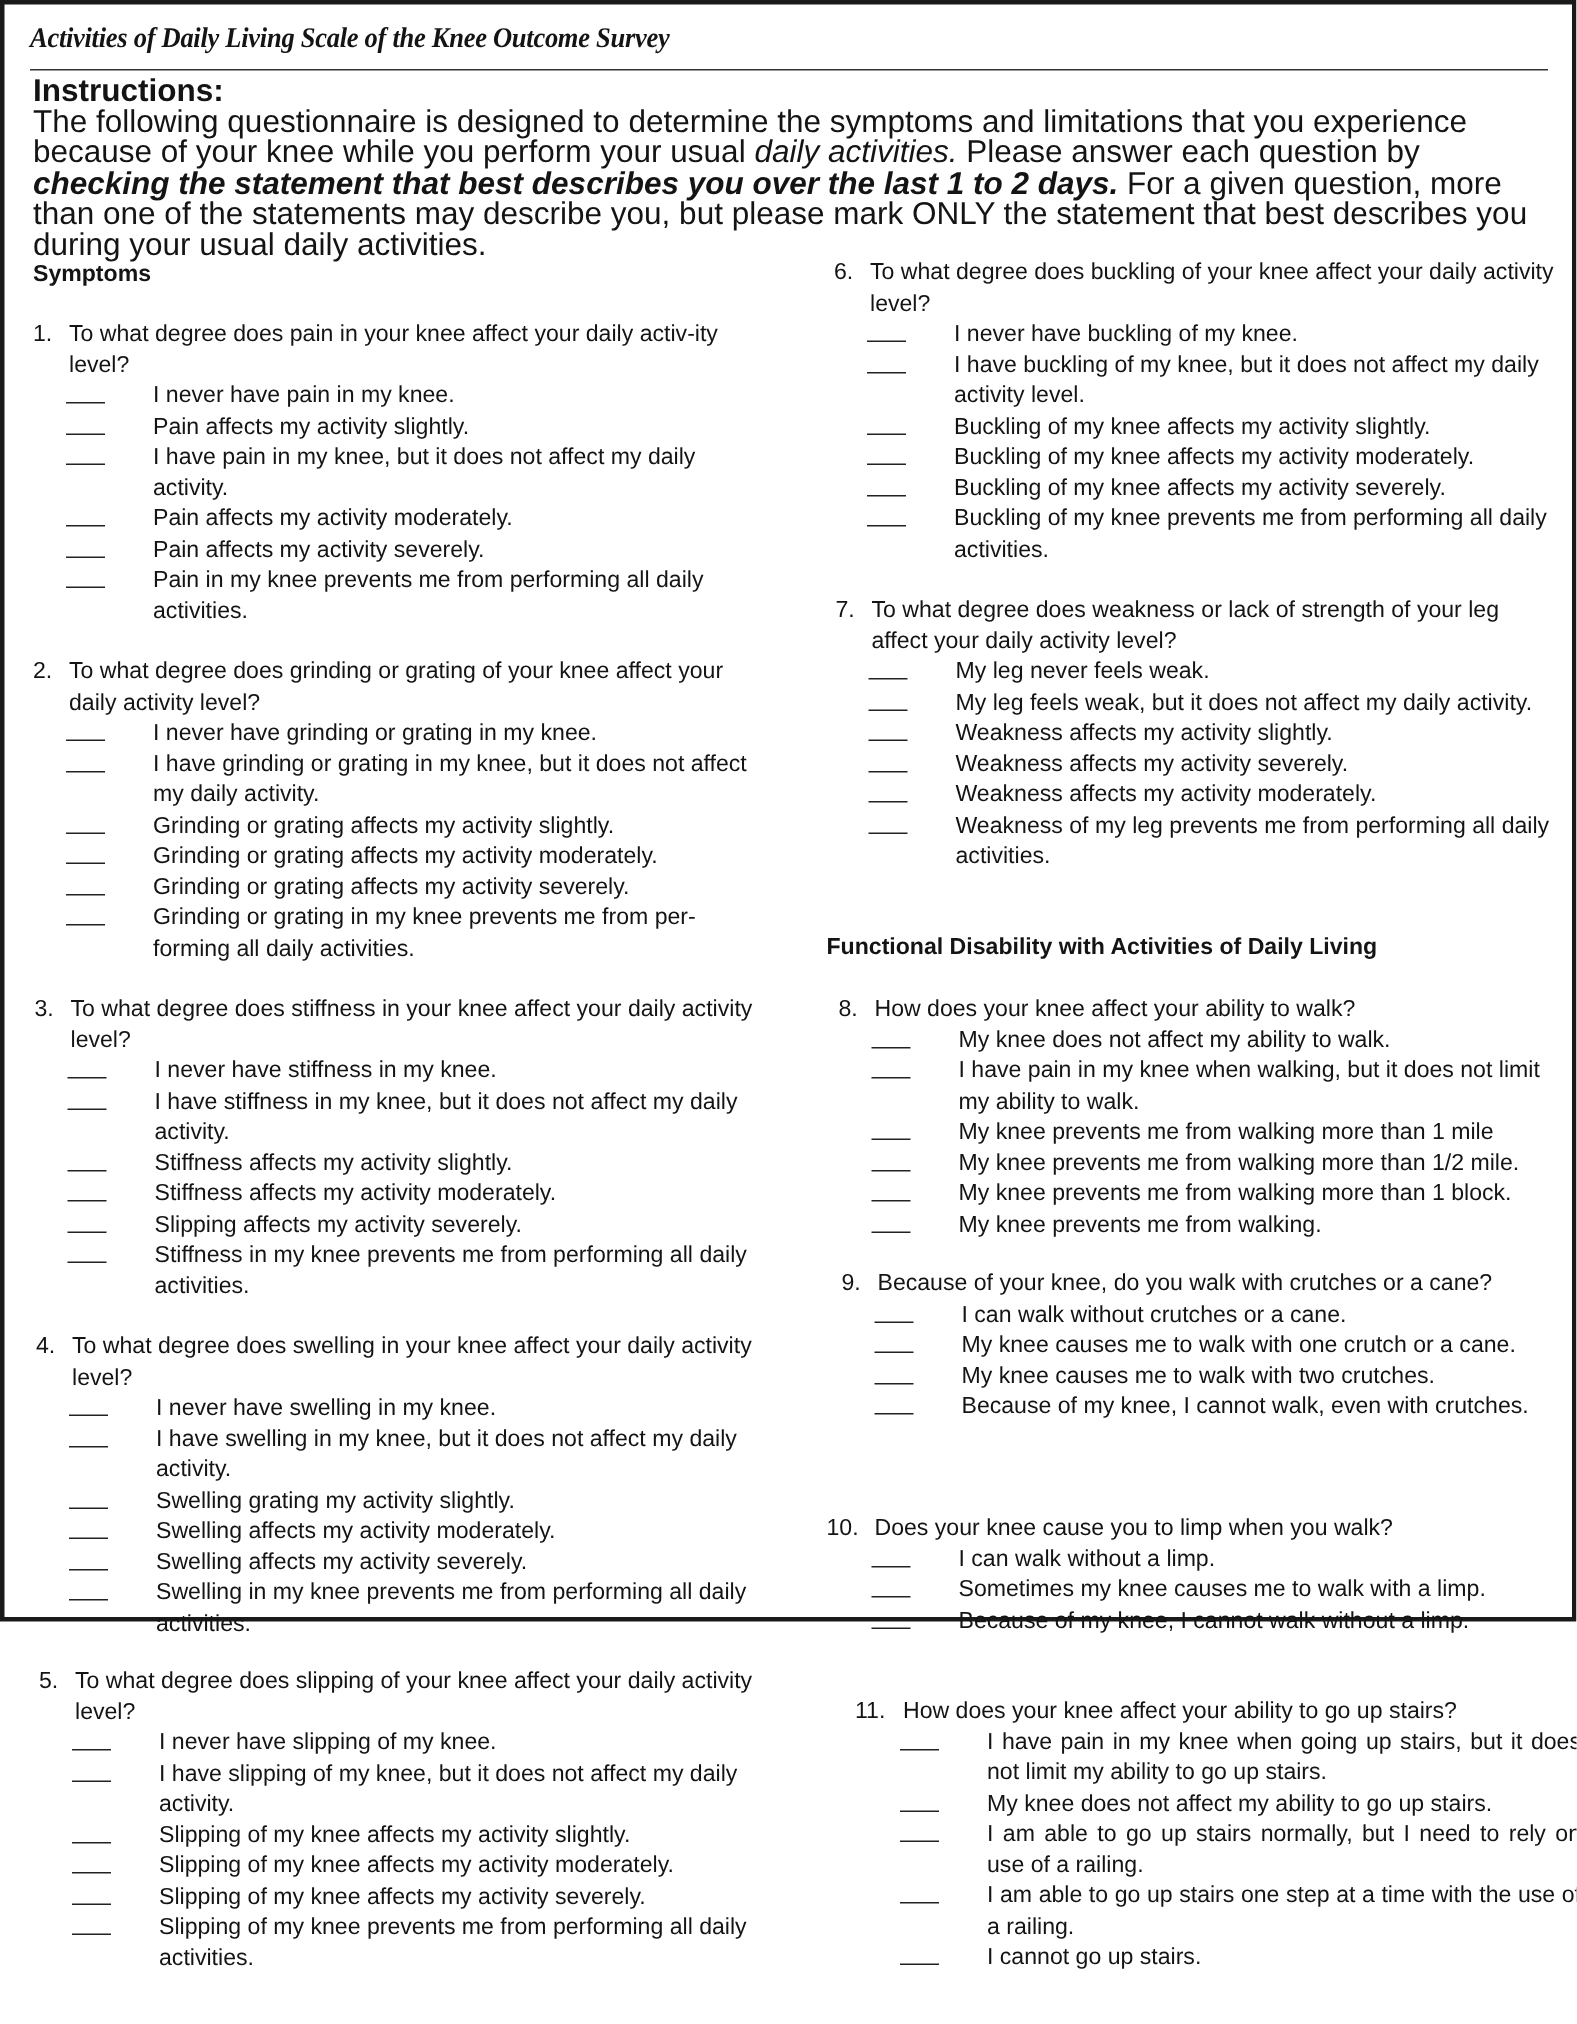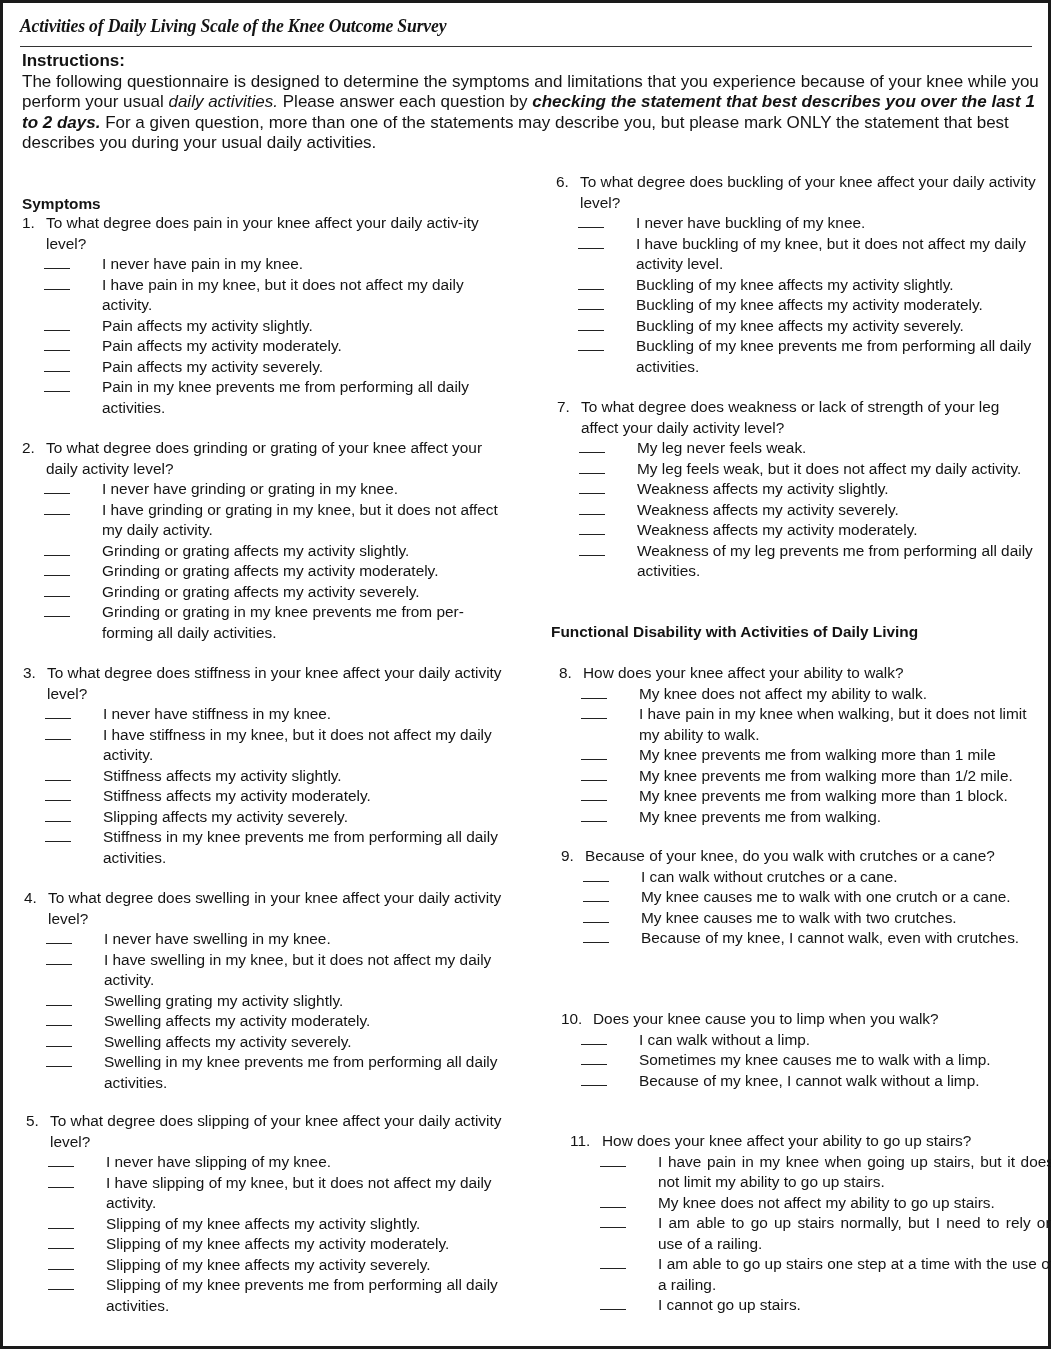--- a/index.html
+++ b/index.html
@@ -1,41 +1,41 @@
 <!DOCTYPE html>
 <html><head>
 <meta charset="utf-8">
 <style>
   html, body { margin: 0; padding: 0; background: #ffffff; }
   body { width: 1051px; height: 1349px; overflow: hidden; }
   .page {
     position: relative;
     box-sizing: border-box;
-    width: 1051px; height: 1349px;
+    width: 1051px; height: 1081px;
     border: 3px solid #1a1a1a;
     background: #ffffff;
     color: #141414;
     font-family: "Liberation Sans", sans-serif;
     font-size: 15.4px;
     line-height: 20.5px;
   }
   .title {
     position: absolute; left: 17px; top: 13px;
     font-family: "Liberation Serif", serif;
     font-style: italic; font-weight: bold;
     font-size: 19px; letter-spacing: -0.2px;
     transform: scaleX(0.93); transform-origin: left top;
   }
   .title-rule {
     position: absolute; left: 17px; top: 43px; width: 1012px; height: 0;
     border-top: 1.5px solid #333;
   }
   .instructions {
     position: absolute; left: 19px; top: 48px; width: 1018px;
-    font-size: 17px; line-height: 20.5px;
+    font-size: 21px; line-height: 20.5px;
   }
   .instructions .heading { font-weight: bold; }
   .col { position: absolute; top: 0; }
   .col-left { left: 19px; width: 500px; }
   .col-right { left: 548px; width: 490px; }
   .section-title { position: absolute; font-weight: bold; white-space: nowrap; }
   .question { position: absolute; }
   .q-stem { display: flex; }
   .q-num { width: 24px; flex: none; }
   .q-text { flex: 1; }
@@ -54,37 +54,37 @@
 <div class="page">
   <div class="title">Activities of Daily Living Scale of the Knee Outcome Survey</div>
   <div class="title-rule"></div>
 
   <div class="instructions">
     <div class="heading">Instructions:</div>
     <div><span>The following questionnaire is designed to determine the symptoms and limitations that you experience because of your knee while you perform your usual </span><i>daily activities.</i><span> Please answer each question by </span><b><i>checking the statement that best describes you over the last 1 to 2 days.</i></b><span> For a given question, more than one of the statements may describe you, but please mark ONLY the statement that best describes you during your usual daily activities.</span></div>
   </div>
 
   <div class="col col-left">
-    <div class="section-title" style="top:170px;margin-top:21px;">Symptoms</div>
+    <div class="section-title" style="top:170px;">Symptoms</div>
     <div class="question" style="top:210px; left:0; width:488px;">
         <div class="q-stem">
           <span class="q-num">1.</span>
           <span class="q-text">To what degree does pain in your knee affect your daily activ-ity level?</span>
         </div>
         <div class="option">
           <span class="blank"></span>
           <span class="opt-text">I never have pain in my knee.</span>
         </div>
         <div class="option">
           <span class="blank"></span>
+          <span class="opt-text">Pain affects my activity slightly.</span>
+        </div>
+        <div class="option">
+          <span class="blank"></span>
           <span class="opt-text">I have pain in my knee, but it does not affect my daily activity.</span>
-        </div>
-        <div class="option">
-          <span class="blank"></span>
-          <span class="opt-text">Pain affects my activity slightly.</span>
         </div>
         <div class="option">
           <span class="blank"></span>
           <span class="opt-text">Pain affects my activity moderately.</span>
         </div>
         <div class="option">
           <span class="blank"></span>
           <span class="opt-text">Pain affects my activity severely.</span>
         </div>
         <div class="option">
@@ -323,21 +323,21 @@
           <span class="blank"></span>
           <span class="opt-text">My knee causes me to walk with two crutches.</span>
         </div>
         <div class="option">
           <span class="blank"></span>
           <span class="opt-text">Because of my knee, I cannot walk, even with crutches.</span>
         </div>
       </div>
     <div class="question justify" style="top:1006px; left:0px; width:488px;">
         <div class="q-stem">
-          <span class="q-num" style="width: 32px; margin-left: 10px;">10.</span>
+          <span class="q-num" style="width: 32px;">10.</span>
           <span class="q-text">Does your knee cause you to limp when you walk?</span>
         </div>
         <div class="option">
           <span class="blank" style="margin-left: 30px;"></span>
           <span class="opt-text">I can walk without a limp.</span>
         </div>
         <div class="option">
           <span class="blank" style="margin-left: 30px;"></span>
           <span class="opt-text">Sometimes my knee causes me to walk with a limp.</span>
         </div>

